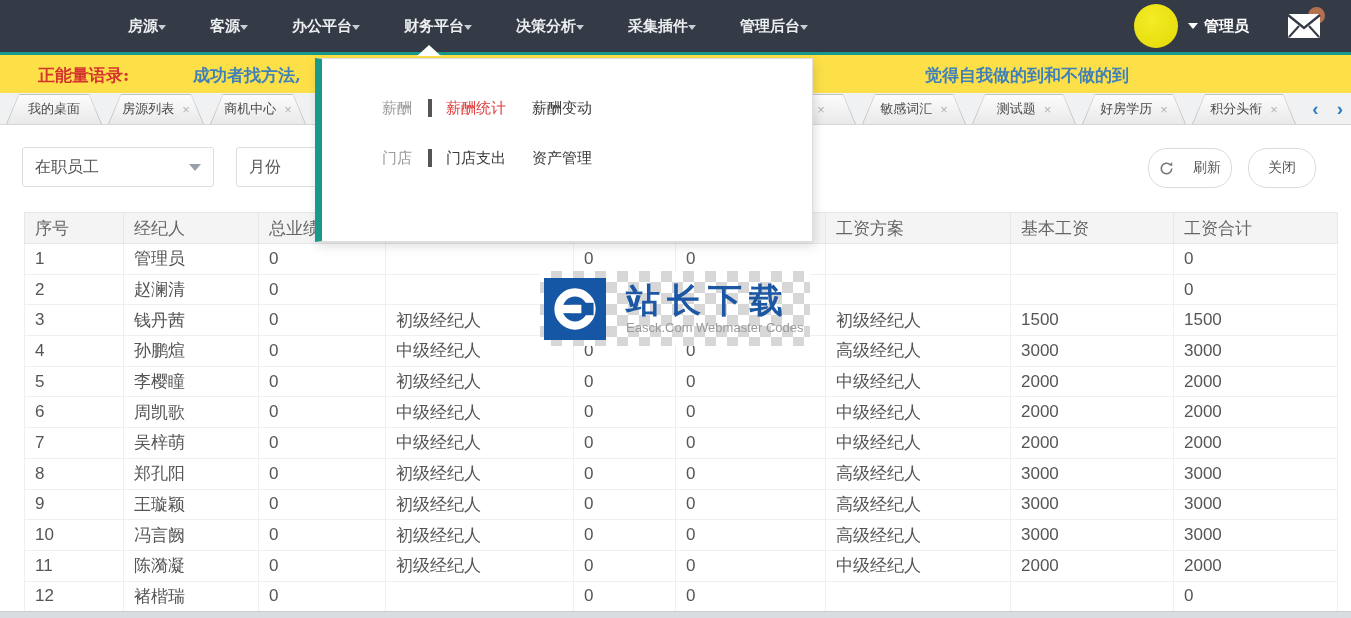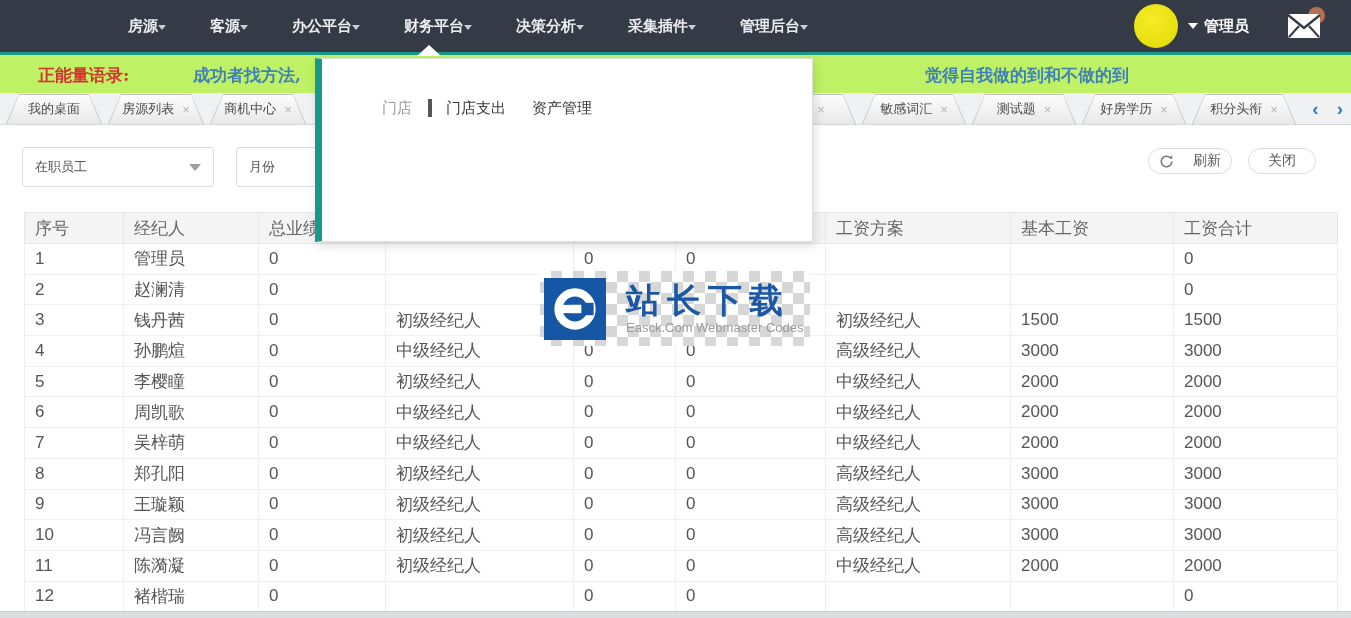--- a/index.html
+++ b/index.html
@@ -21,21 +21,21 @@
             flex:0 0 auto; }
   .user-caret { width:0; height:0; border-left:5px solid transparent; border-right:5px solid transparent;
                 border-top:6px solid #fff; margin:0 6px 0 10px; }
   .user-name { color:#fff; font-size:15px; font-weight:600; }
   .mail-wrap { position:relative; width:36px; height:30px; margin-left:38px; cursor:pointer; }
   .mail-dot { position:absolute; right:-2px; top:-4px; width:17px; height:17px; border-radius:50%;
               background:#b5714f; }
   .mail-svg { position:absolute; left:0; top:2px; }
 
   
-  .quotebar { position:absolute; top:55px; left:0; right:0; height:38px; background:#bef264;
+  .quotebar { position:absolute; top:55px; left:0; right:0; height:38px; background:#fde047;
               font-family:"DejaVu Serif","Liberation Serif",serif; font-weight:bold; font-size:17px; }
   .quote-label { position:absolute; left:38px; top:9px; color:#d5332e; }
   .quote-left  { position:absolute; left:193px; top:9px; color:#4080b8; }
   .quote-right { position:absolute; left:925px; top:9px; color:#4080b8; }
 
   
   .tabbar { position:absolute; top:93px; left:0; right:0; height:32px; background:#eff1f2;
             border-bottom:1px solid #d6d6d6; }
   .tabs-left  { position:absolute; left:6px;   bottom:0; display:flex; gap:6px; }
   .tabs-right { position:absolute; left:752px; bottom:0; display:flex; gap:6px; }
@@ -52,27 +52,27 @@
   .tab-close { color:#b3b3b3; font-size:13px; line-height:1; cursor:pointer; }
   .tab-scroll { position:absolute; right:8px; top:4px; display:flex; gap:18px;
                 color:#2d7dc1; font-weight:bold; font-size:19px; }
   .tab-scroll span { cursor:pointer; line-height:24px; }
 
   
   .content { position:absolute; top:126px; left:0; right:0; bottom:0; background:#fff; }
 
   .select-box, .month-box { position:absolute; top:21px; height:40px; border:1px solid #ddd;
          border-radius:3px; background:#fff; display:flex; align-items:center;
-         padding:0 12px; color:#555; font-size:13px; cursor:pointer; }
+         padding:0 12px; color:#555; font-size:16px; cursor:pointer; }
   .select-box { left:22px; width:192px; }
   .month-box  { left:236px; width:160px; }
   .sel-caret { margin-left:auto; width:0; height:0; border-left:6px solid transparent;
                border-right:6px solid transparent; border-top:7px solid #9aa0a6; }
 
-  .btn { position:absolute; top:22px; height:26px; border:1px solid #dcdcdc; border-radius:19px;
+  .btn { position:absolute; top:22px; height:40px; border:1px solid #dcdcdc; border-radius:19px;
          background:#fff; color:#5a5a5a; font-size:14px; display:flex; align-items:center;
          justify-content:center; gap:19px; cursor:pointer; }
   .btn-refresh { left:1148px; width:84px; }
   .btn-close   { left:1248px; width:68px; }
 
   
   .salary-table { position:absolute; left:24px; top:86px; border-collapse:collapse;
                   table-layout:fixed; font-size:17px; }
   .salary-table th { height:31px; background:#f4f4f4; color:#666; font-weight:normal;
                      text-align:left; padding-left:10px; border:1px solid #e7e7e7; }
@@ -415,18 +415,24 @@
       <div class="wm-sub">Easck.Com Webmaster Codes</div>
     </div>
   </div>
 
   <div class="hscroll"></div>
 </div>
 
 <div class="dd-caret"></div>
 <div class="dropdown">
     <div class="dd-row">
+      <span class="dd-group-label">薪酬</span>
+      <span class="dd-bar"></span>
+      <span class="dd-item active">薪酬统计</span>
+      <span class="dd-item">薪酬变动</span>
+    </div>
+    <div class="dd-row">
       <span class="dd-group-label">门店</span>
       <span class="dd-bar"></span>
       <span class="dd-item">门店支出</span>
       <span class="dd-item">资产管理</span>
     </div>
   </div>
 
 </body></html>

